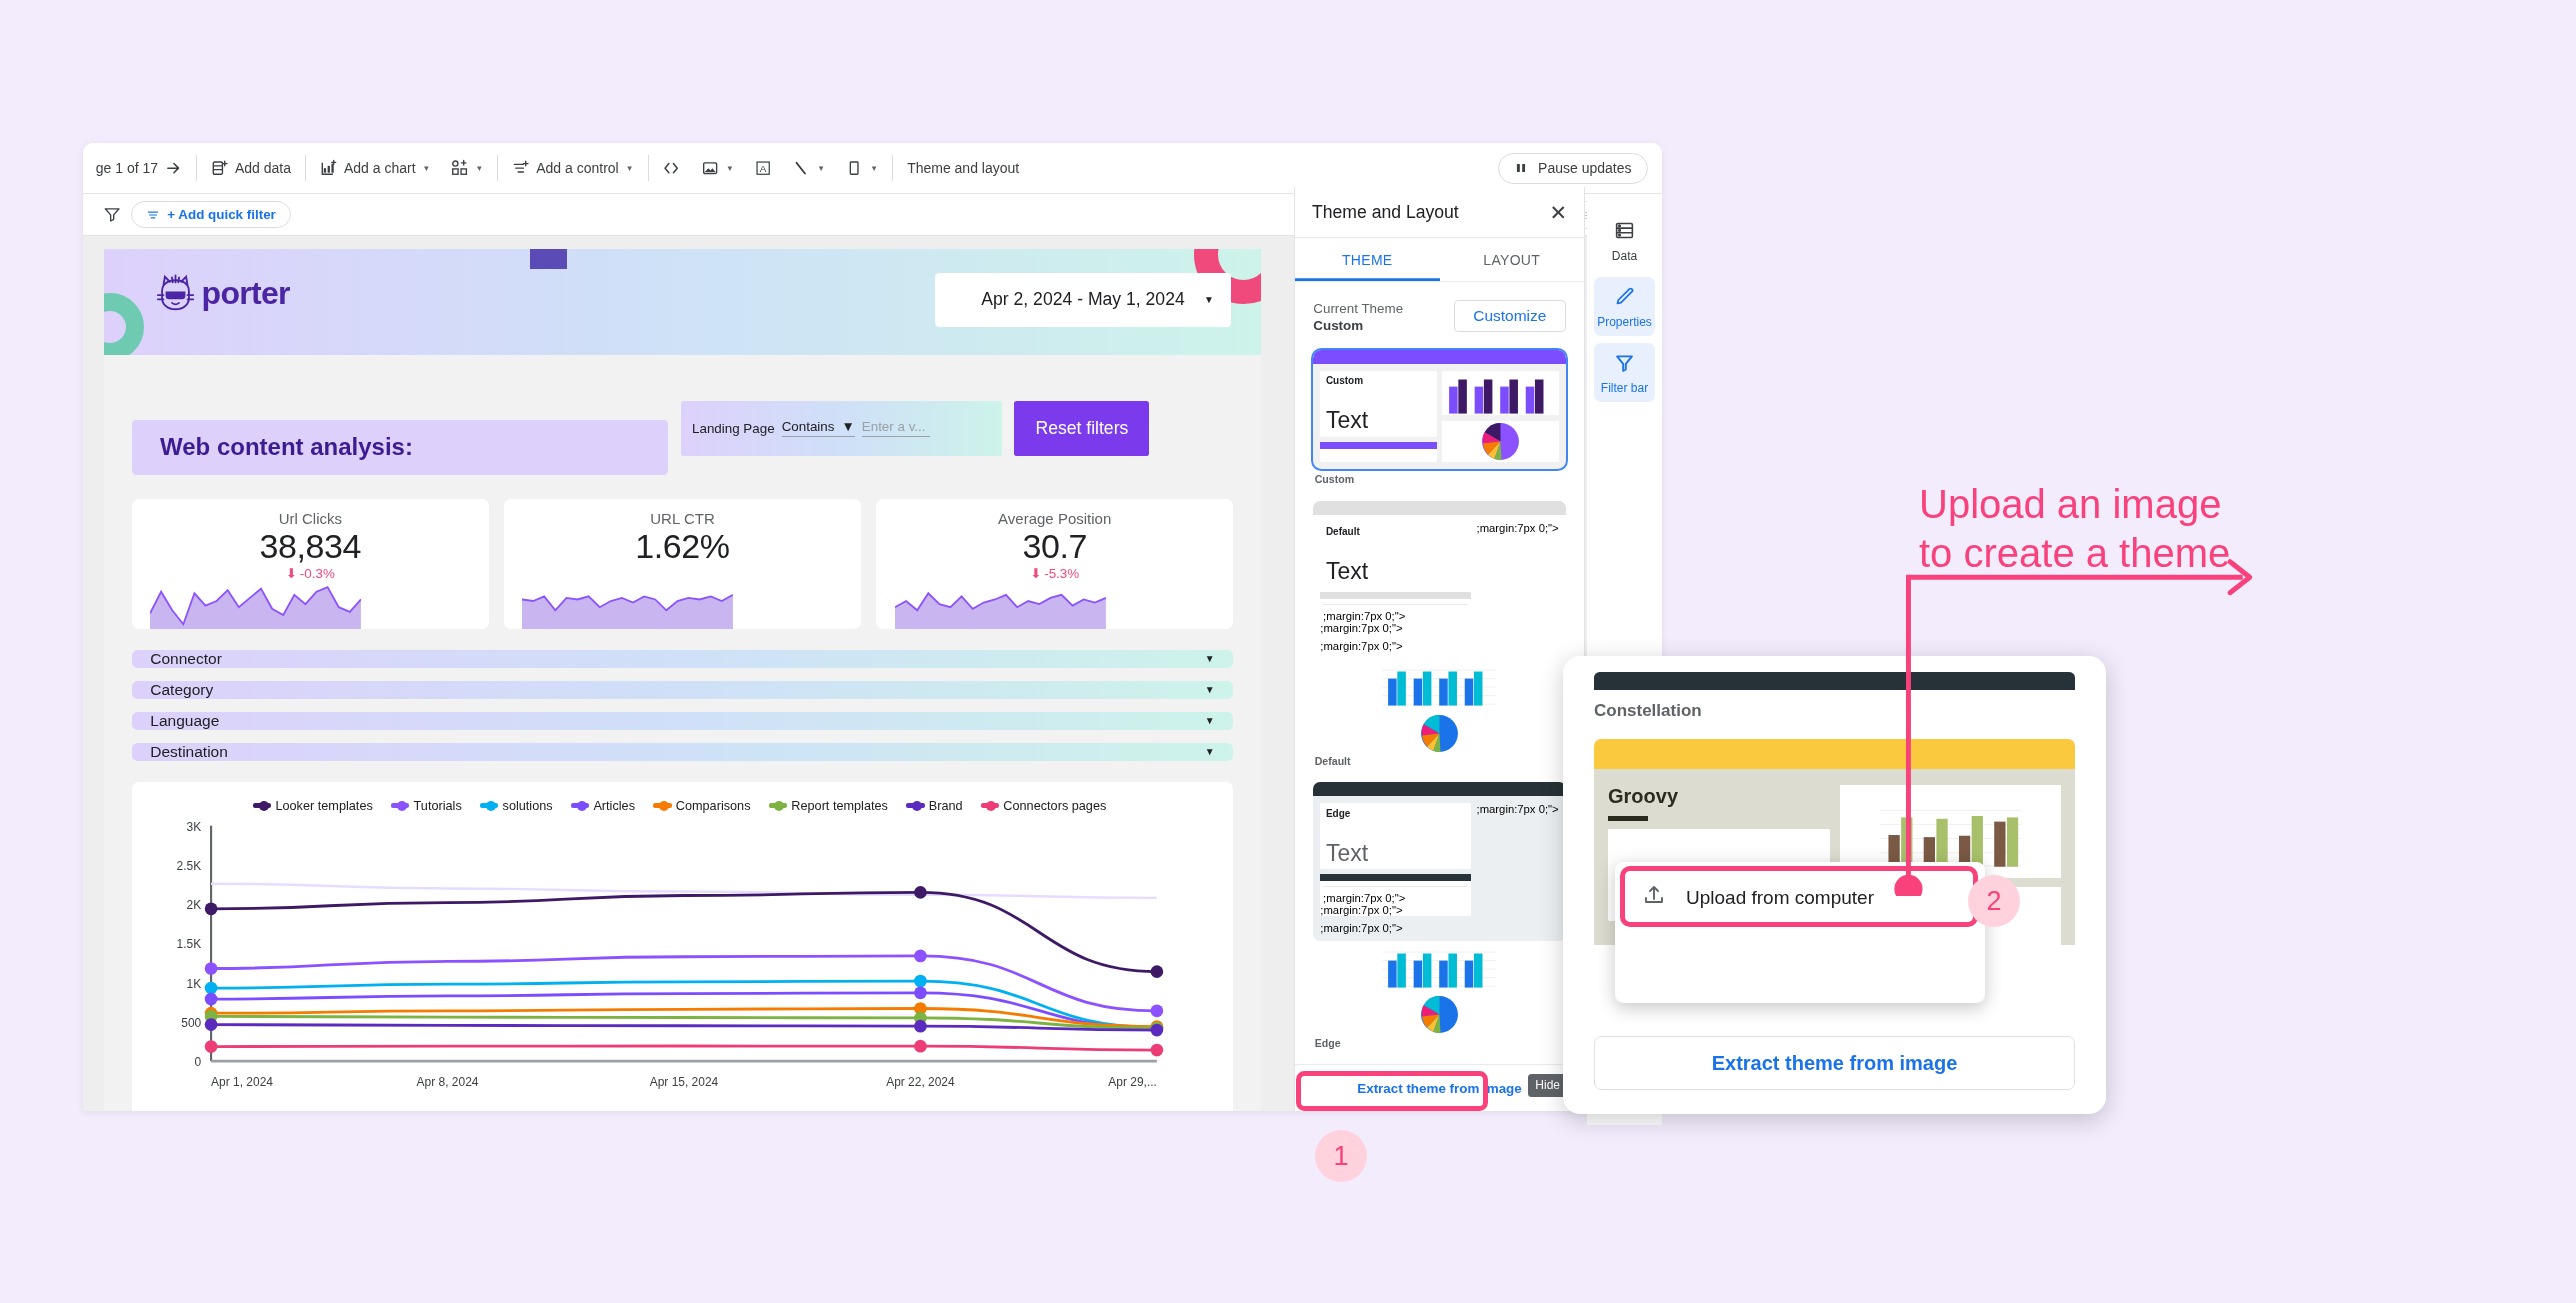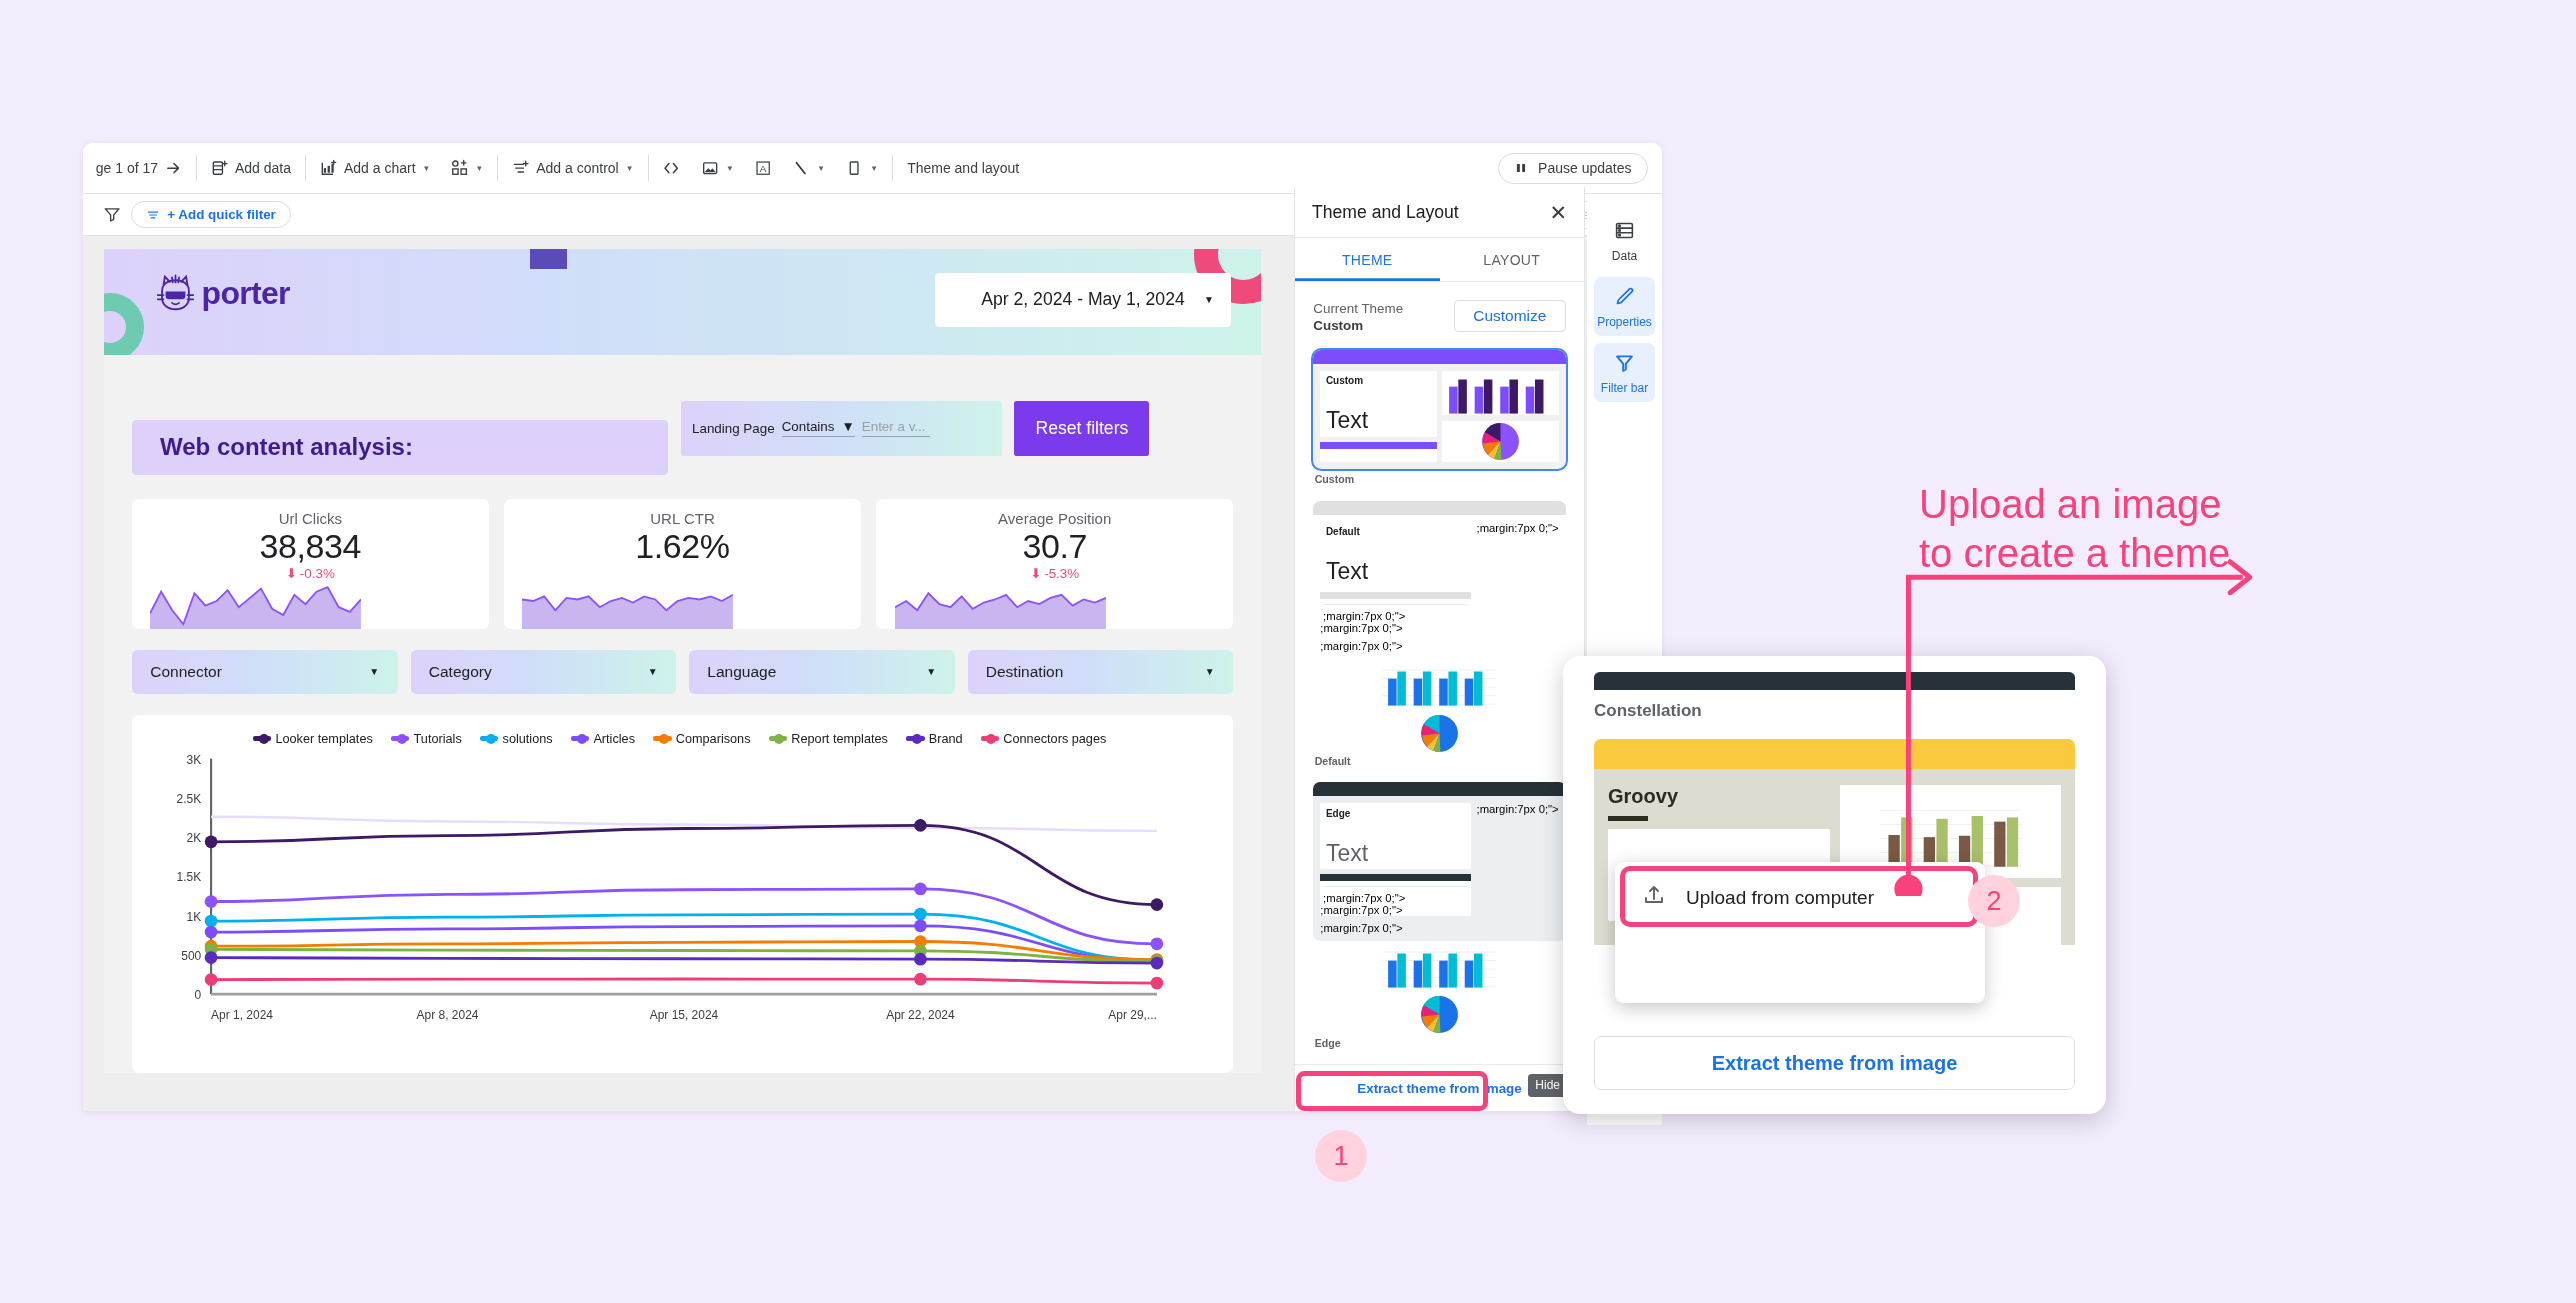--- a/index.html
+++ b/index.html
@@ -124,21 +124,21 @@
     display:flex; flex-direction:column; align-items:center;
     padding-top:11.3px; overflow:hidden; position:relative;
   }
   .sc-label { font-size:15px; color:#5f6368; }
   .sc-value { font-size:34px; color:#202124; font-weight:400; line-height:1.15; letter-spacing:-0.4px;}
   .sc-delta { font-size:13.4px; display:flex; align-items:center; gap:2.8px; }
   .sc-delta.down { color:#ef4a7b; }
   .sc-delta.up { color:#34a853; }
   .sc-spark { position:absolute; bottom:0; left:18.3px; right:18.3px; height:45px; }
   
-  #controls { display:flex; gap:13px; padding: 21px 28px 0 28px; }
+  #controls { display:flex; gap:13px; padding: 21px 28px 0 28px; flex-direction: column; }
   .ctrl {
     flex:1; height:44px; border-radius:5.6px;
     background: linear-gradient(90deg,#ddd1fb 0%,#cfe0f8 50%,#cdf3ea 100%);
     display:flex; align-items:center; justify-content:space-between;
     padding: 0 18.3px 0 18.3px; font-size:15.5px; color:#202124;
   }
   .ctrl .cv { font-size:10px; }
   
   #chart-card {
     margin: 21px 28px 0 28px; background:#fff; border-radius:7px;

